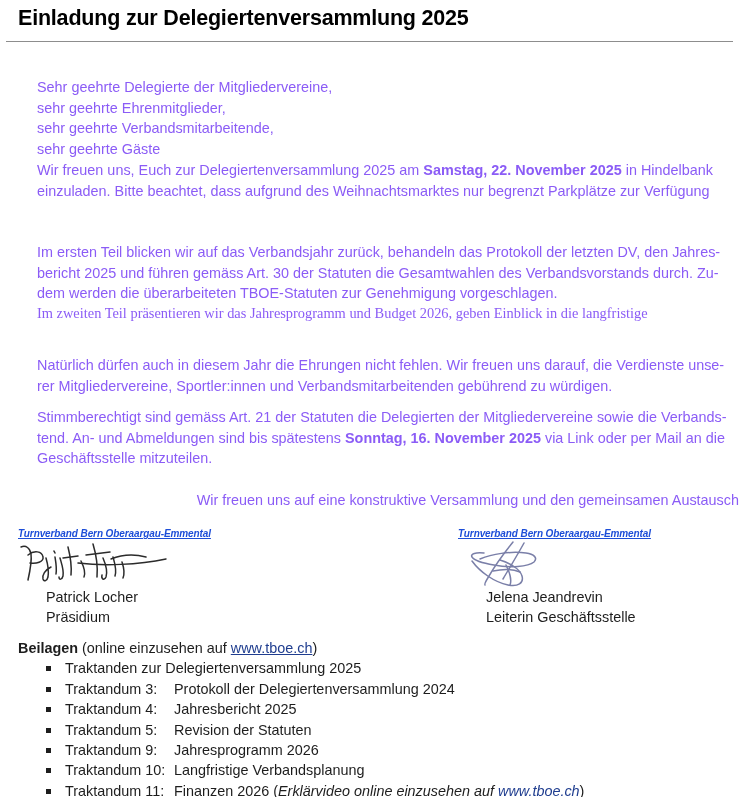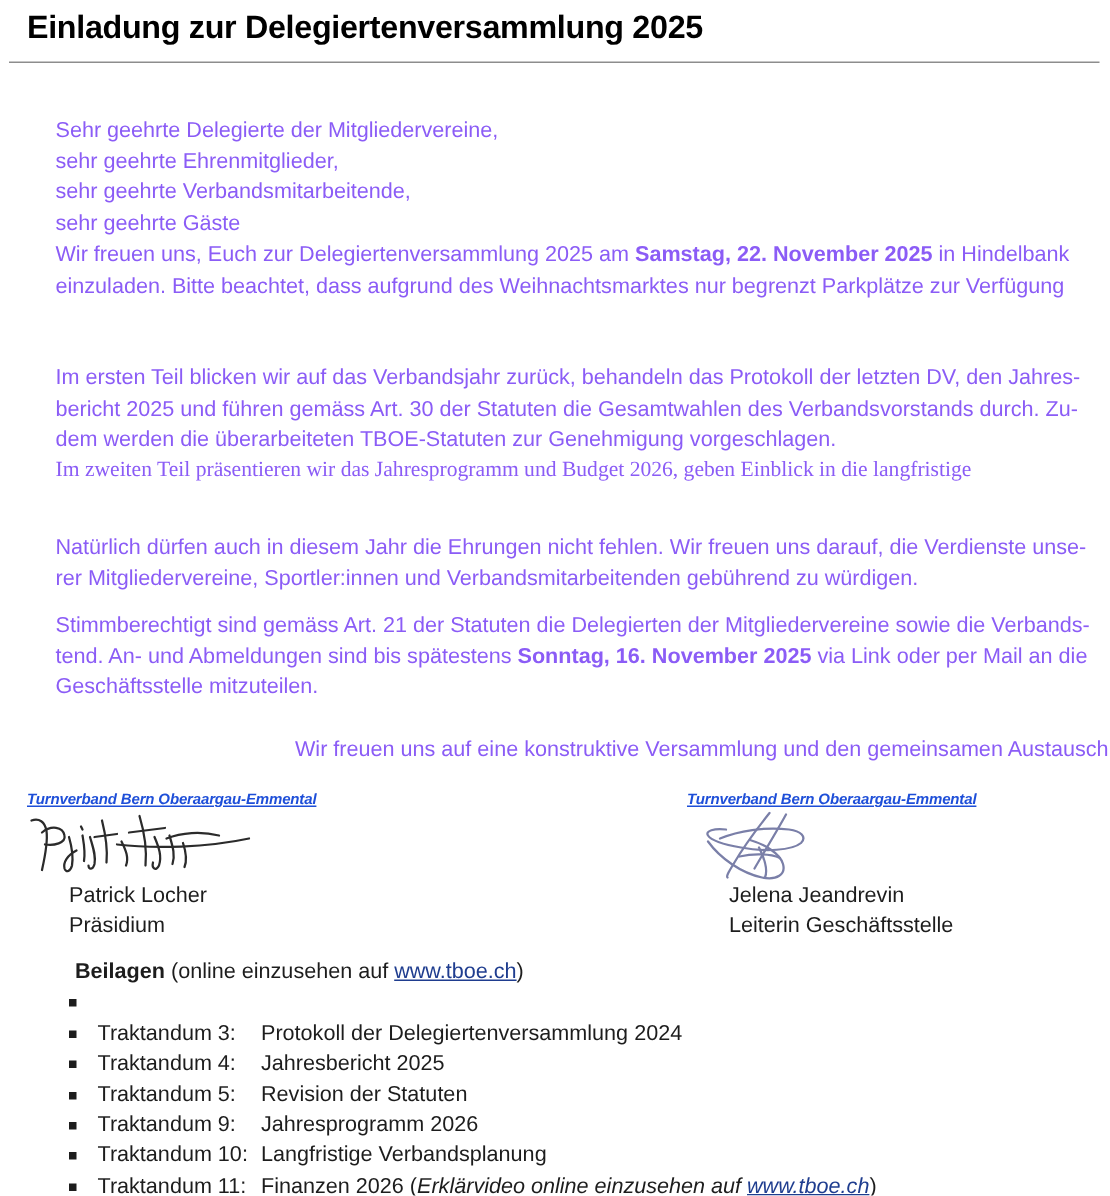--- a/index.html
+++ b/index.html
@@ -101,21 +101,21 @@
 
   .attachments {
     position: absolute;
     left: 18px;
     top: 638px;
     width: 706px;
     font-size: 14.4px;
     line-height: 20.4px;
     color: #1d1d1d;
   }
-  .att-head { white-space: nowrap; margin-left: 32px; }
+  .att-head { white-space: nowrap; }
   .att-list {
     list-style: none;
     margin: 0;
     padding: 0;
   }
   .att-item {
     position: relative;
     padding-left: 47px;
     white-space: nowrap;
     line-height: 20.4px;
@@ -230,21 +230,21 @@
       <div class="sig-role">Leiterin Geschäftsstelle</div>
     </div>
 
   </div>
 
   <div class="attachments">
     <div class="att-head"><b>Beilagen</b><span> (online einzusehen auf </span><a class="link" href="#">www.tboe.ch</a><span>)</span></div>
 
     <ul class="att-list">
       <li class="att-item">
-        <span class="att-bullet"></span><span class="att-label" style="min-width:0"></span>
+        <span class="att-bullet"></span><span class="att-label" style="min-width:0"></span><span>Traktanden zur Delegiertenversammlung 2025</span>
       </li>
       <li class="att-item">
         <span class="att-bullet"></span><span class="att-label">Traktandum 3:</span><span>Protokoll der Delegiertenversammlung 2024</span>
       </li>
       <li class="att-item">
         <span class="att-bullet"></span><span class="att-label">Traktandum 4:</span><span>Jahresbericht 2025</span>
       </li>
       <li class="att-item">
         <span class="att-bullet"></span><span class="att-label">Traktandum 5:</span><span>Revision der Statuten</span>
       </li>

